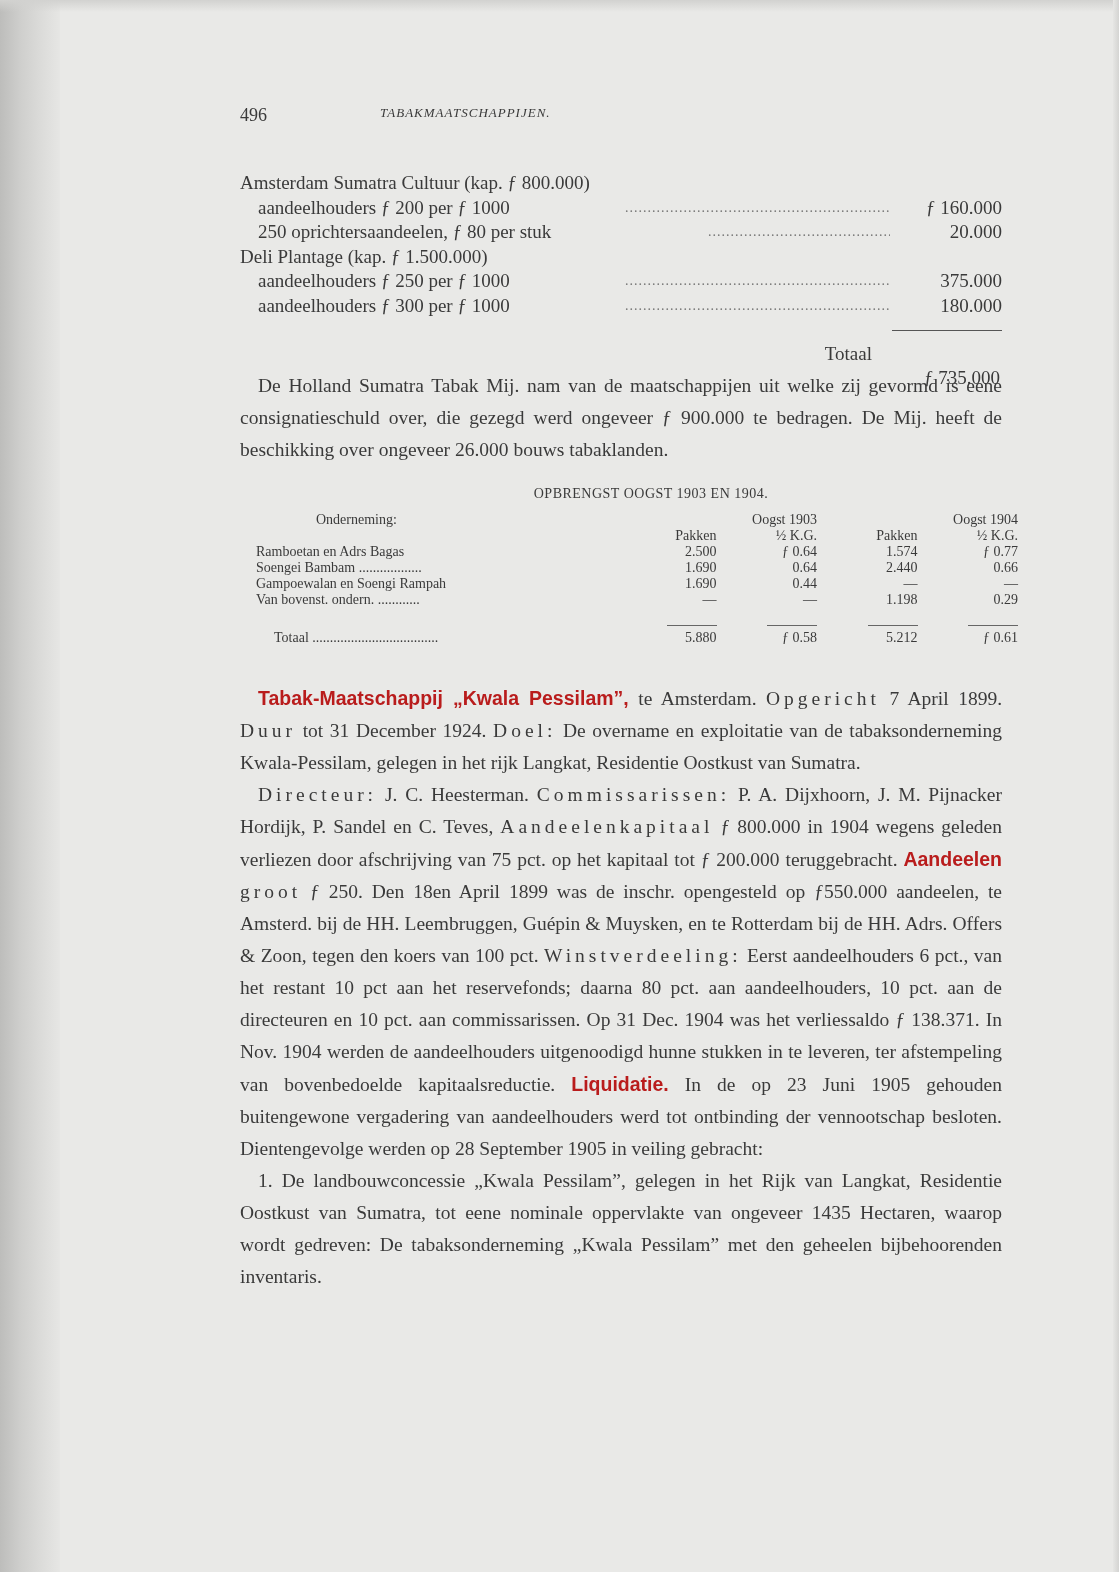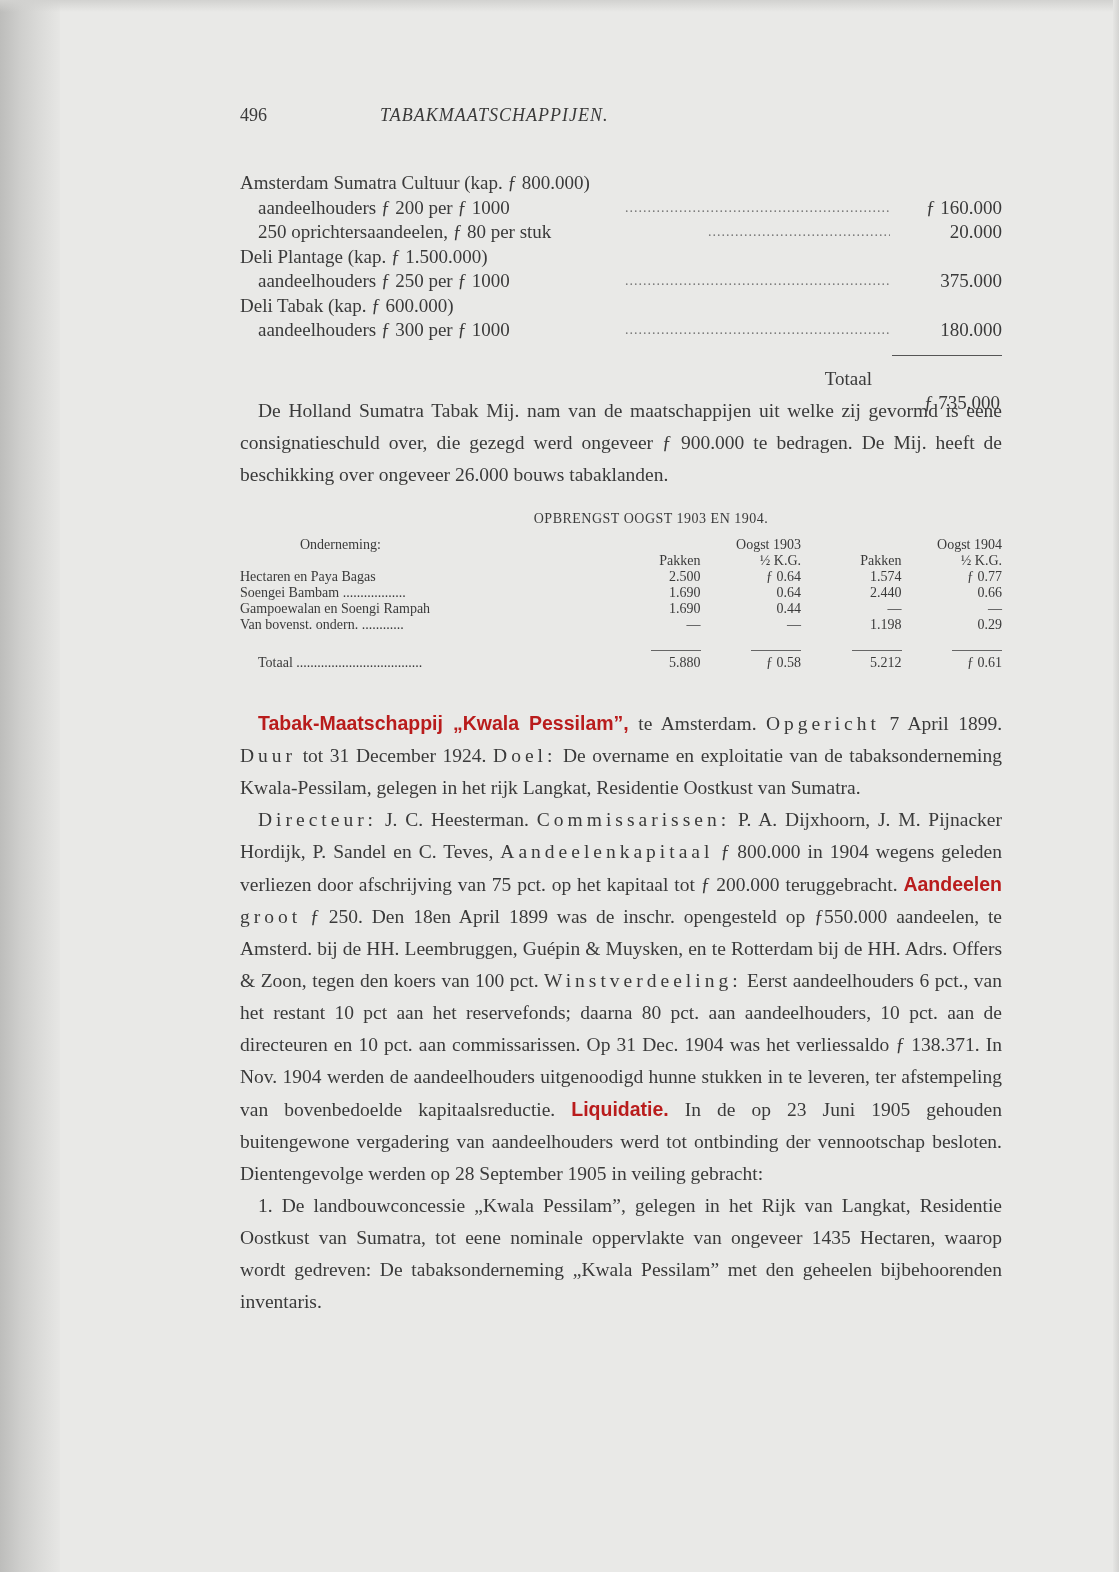--- a/index.html
+++ b/index.html
@@ -22,21 +22,21 @@
     background: linear-gradient(to bottom, #d2d2d0, rgba(233,233,231,0));
   }
   .content {
     position: absolute; left: 240px; top: 105px; width: 762px;
   }
   .header {
     position: relative; height: 30px; font-size: 19px;
   }
   .page-number { position: absolute; left: 0; top: 0; font-size: 18px; }
   .running-title {
-    position: absolute; left: 140px; top: 0; font-style: italic; letter-spacing: 1px; font-size: 18px;
+    position: absolute; left: 140px; top: 0; font-style: italic; letter-spacing: 1px; font-size: 13px;
   }
   .ledger { margin-top: 36px; font-size: 19px; line-height: 24.5px; }
   .lrow { position: relative; white-space: nowrap; height: 24.5px; }
   .lrow.indent .label { padding-left: 18px; }
   .lrow .label { position: absolute; left: 0; top: 0; }
   .lrow .dots {
     position: absolute; top: 0; overflow: hidden; color: #777; letter-spacing: 1px; font-size: 14px;
   }
   .lrow .amt { position: absolute; right: 0; top: 0; }
   .total-rule {
@@ -47,21 +47,21 @@
   }
   .total-line { position: relative; height: 28px; }
   .total-line .tlabel { position: absolute; right: 130px; top: 0; }
   .total-line .tamt { position: absolute; right: 2px; top: 0; margin-top: 24px; }
   p { margin: 0; text-align: justify; font-size: 19.5px; line-height: 32px; }
   p.indent { text-indent: 18px; }
   .table-title {
     margin-top: 20px; text-align: center; font-size: 14px; letter-spacing: 0.5px; padding-left: 60px;
   }
   table.harvest {
-    margin-top: 10px; border-collapse: collapse; font-size: 14px; line-height: 16px; width: 762px;
+    margin-top: 10px; border-collapse: collapse; font-size: 14px; line-height: 16px; width: 762px; margin-left: 16px;
   }
   table.harvest td, table.harvest th { padding: 0; font-weight: normal; white-space: nowrap; }
   .c-name { width: 300px; text-align: left; }
   .c-num { text-align: right; }
   .sp { letter-spacing: 4px; }
   .bold-sans { font-family: "Liberation Sans", "DejaVu Sans", sans-serif; font-weight: bold; color: #b91c1c; }
   .rule-cell { padding-top: 6px !important; }
   .rule { display: inline-block; width: 50px; border-top: 1px solid #666; }
   .section { margin-top: 36px; }
   .list-item { text-indent: 18px; }
@@ -95,23 +95,20 @@
       <span class="amt">20.000</span>
     </div>
     <div class="lrow">
       <span class="label">Deli Plantage (kap. ƒ 1.500.000)</span>
     </div>
     <div class="lrow indent">
       <span class="label">aandeelhouders ƒ 250 per ƒ 1000</span>
       <span class="dots" style="left:385px;width:265px;">..................................................................................</span>
       <span class="amt">375.000</span>
     </div>
-    <div class="lrow">
-      <span class="label">Deli Tabak (kap. ƒ 600.000)</span>
-    </div>
     <div class="lrow indent">
       <span class="label">aandeelhouders ƒ 300 per ƒ 1000</span>
       <span class="dots" style="left:385px;width:265px;">..................................................................................</span>
       <span class="amt">180.000</span>
     </div>
     <div class="total-rule"></div>
     <div class="total-line">
       <span class="tlabel">Totaal</span>
       <span class="tamt">ƒ 735.000</span>
     </div>
@@ -129,21 +126,21 @@
       <th class="c-num" colspan="2">Oogst 1904</th>
     </tr>
     <tr>
       <th class="c-name"></th>
       <th class="c-num">Pakken</th>
       <th class="c-num">½ K.G.</th>
       <th class="c-num">Pakken</th>
       <th class="c-num">½ K.G.</th>
     </tr>
     <tr>
-      <td class="c-name">Hectaren en Paya Bagas</td>
+      <td class="c-name">Ramboetan en Adrs Bagas</td>
       <td class="c-num">2.500</td>
       <td class="c-num">ƒ 0.64</td>
       <td class="c-num">1.574</td>
       <td class="c-num">ƒ 0.77</td>
     </tr>
     <tr>
       <td class="c-name"><span>Soengei Bambam</span> <span>..................</span></td>
       <td class="c-num">1.690</td>
       <td class="c-num">0.64</td>
       <td class="c-num">2.440</td>

